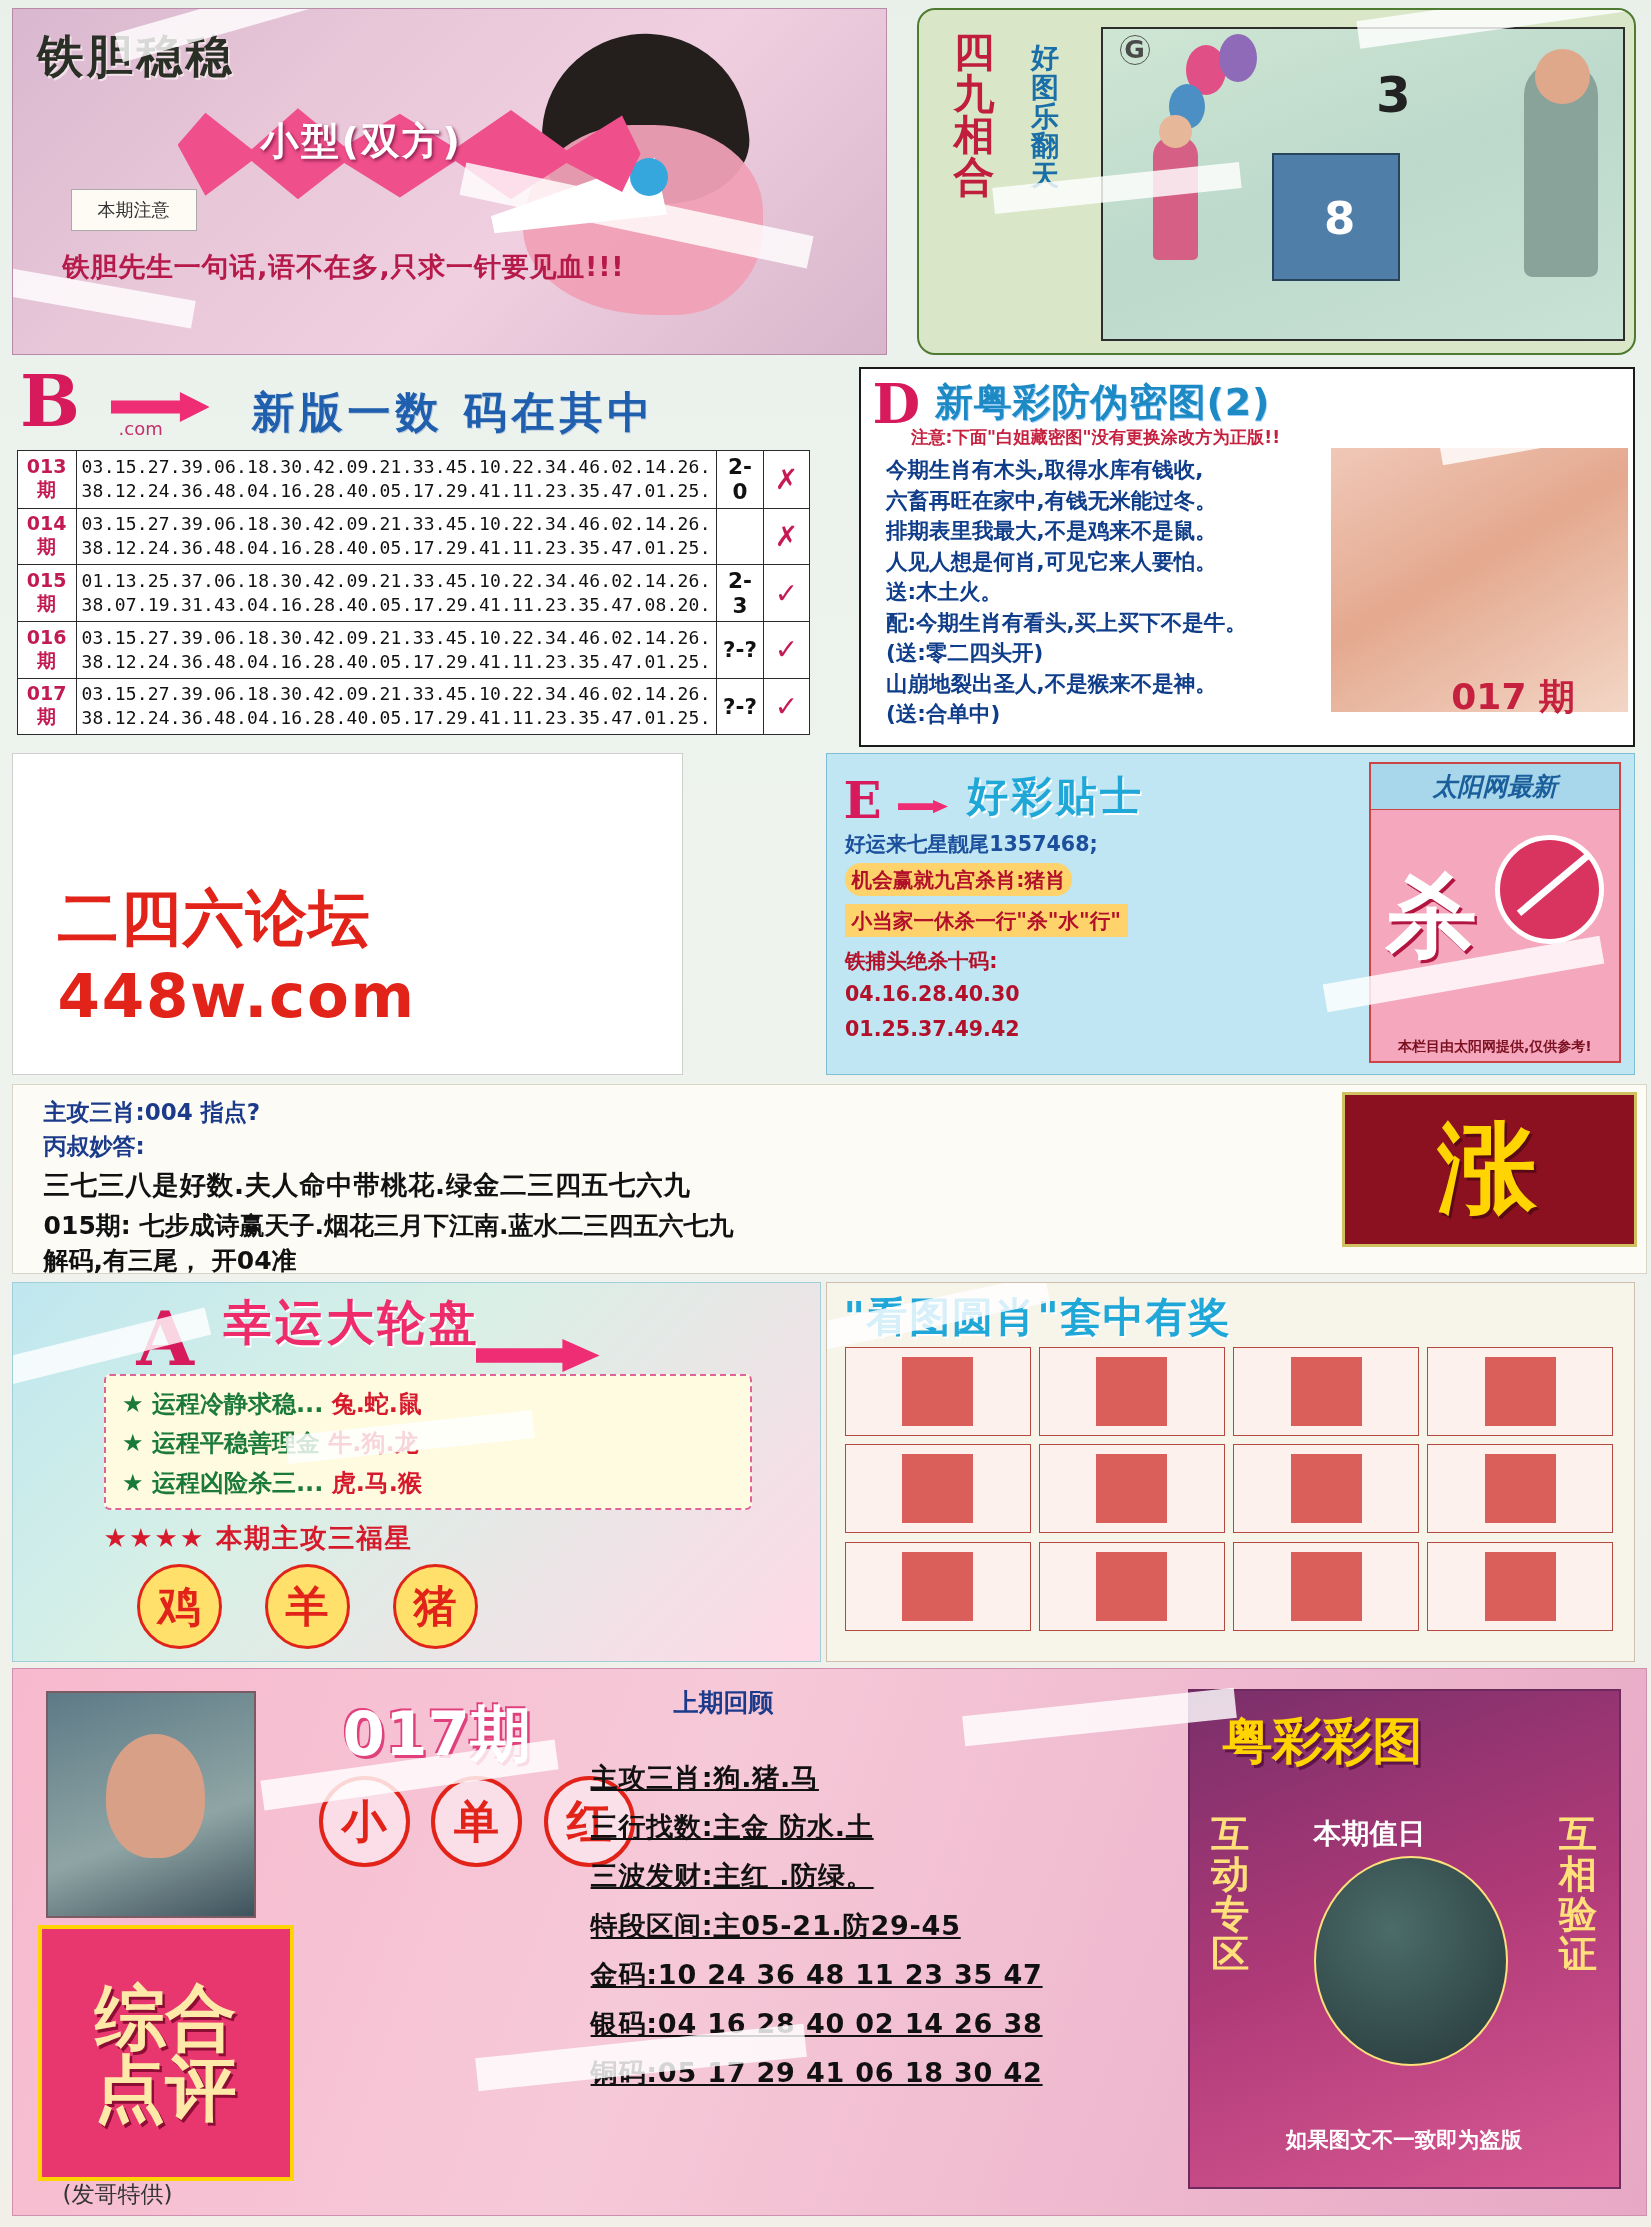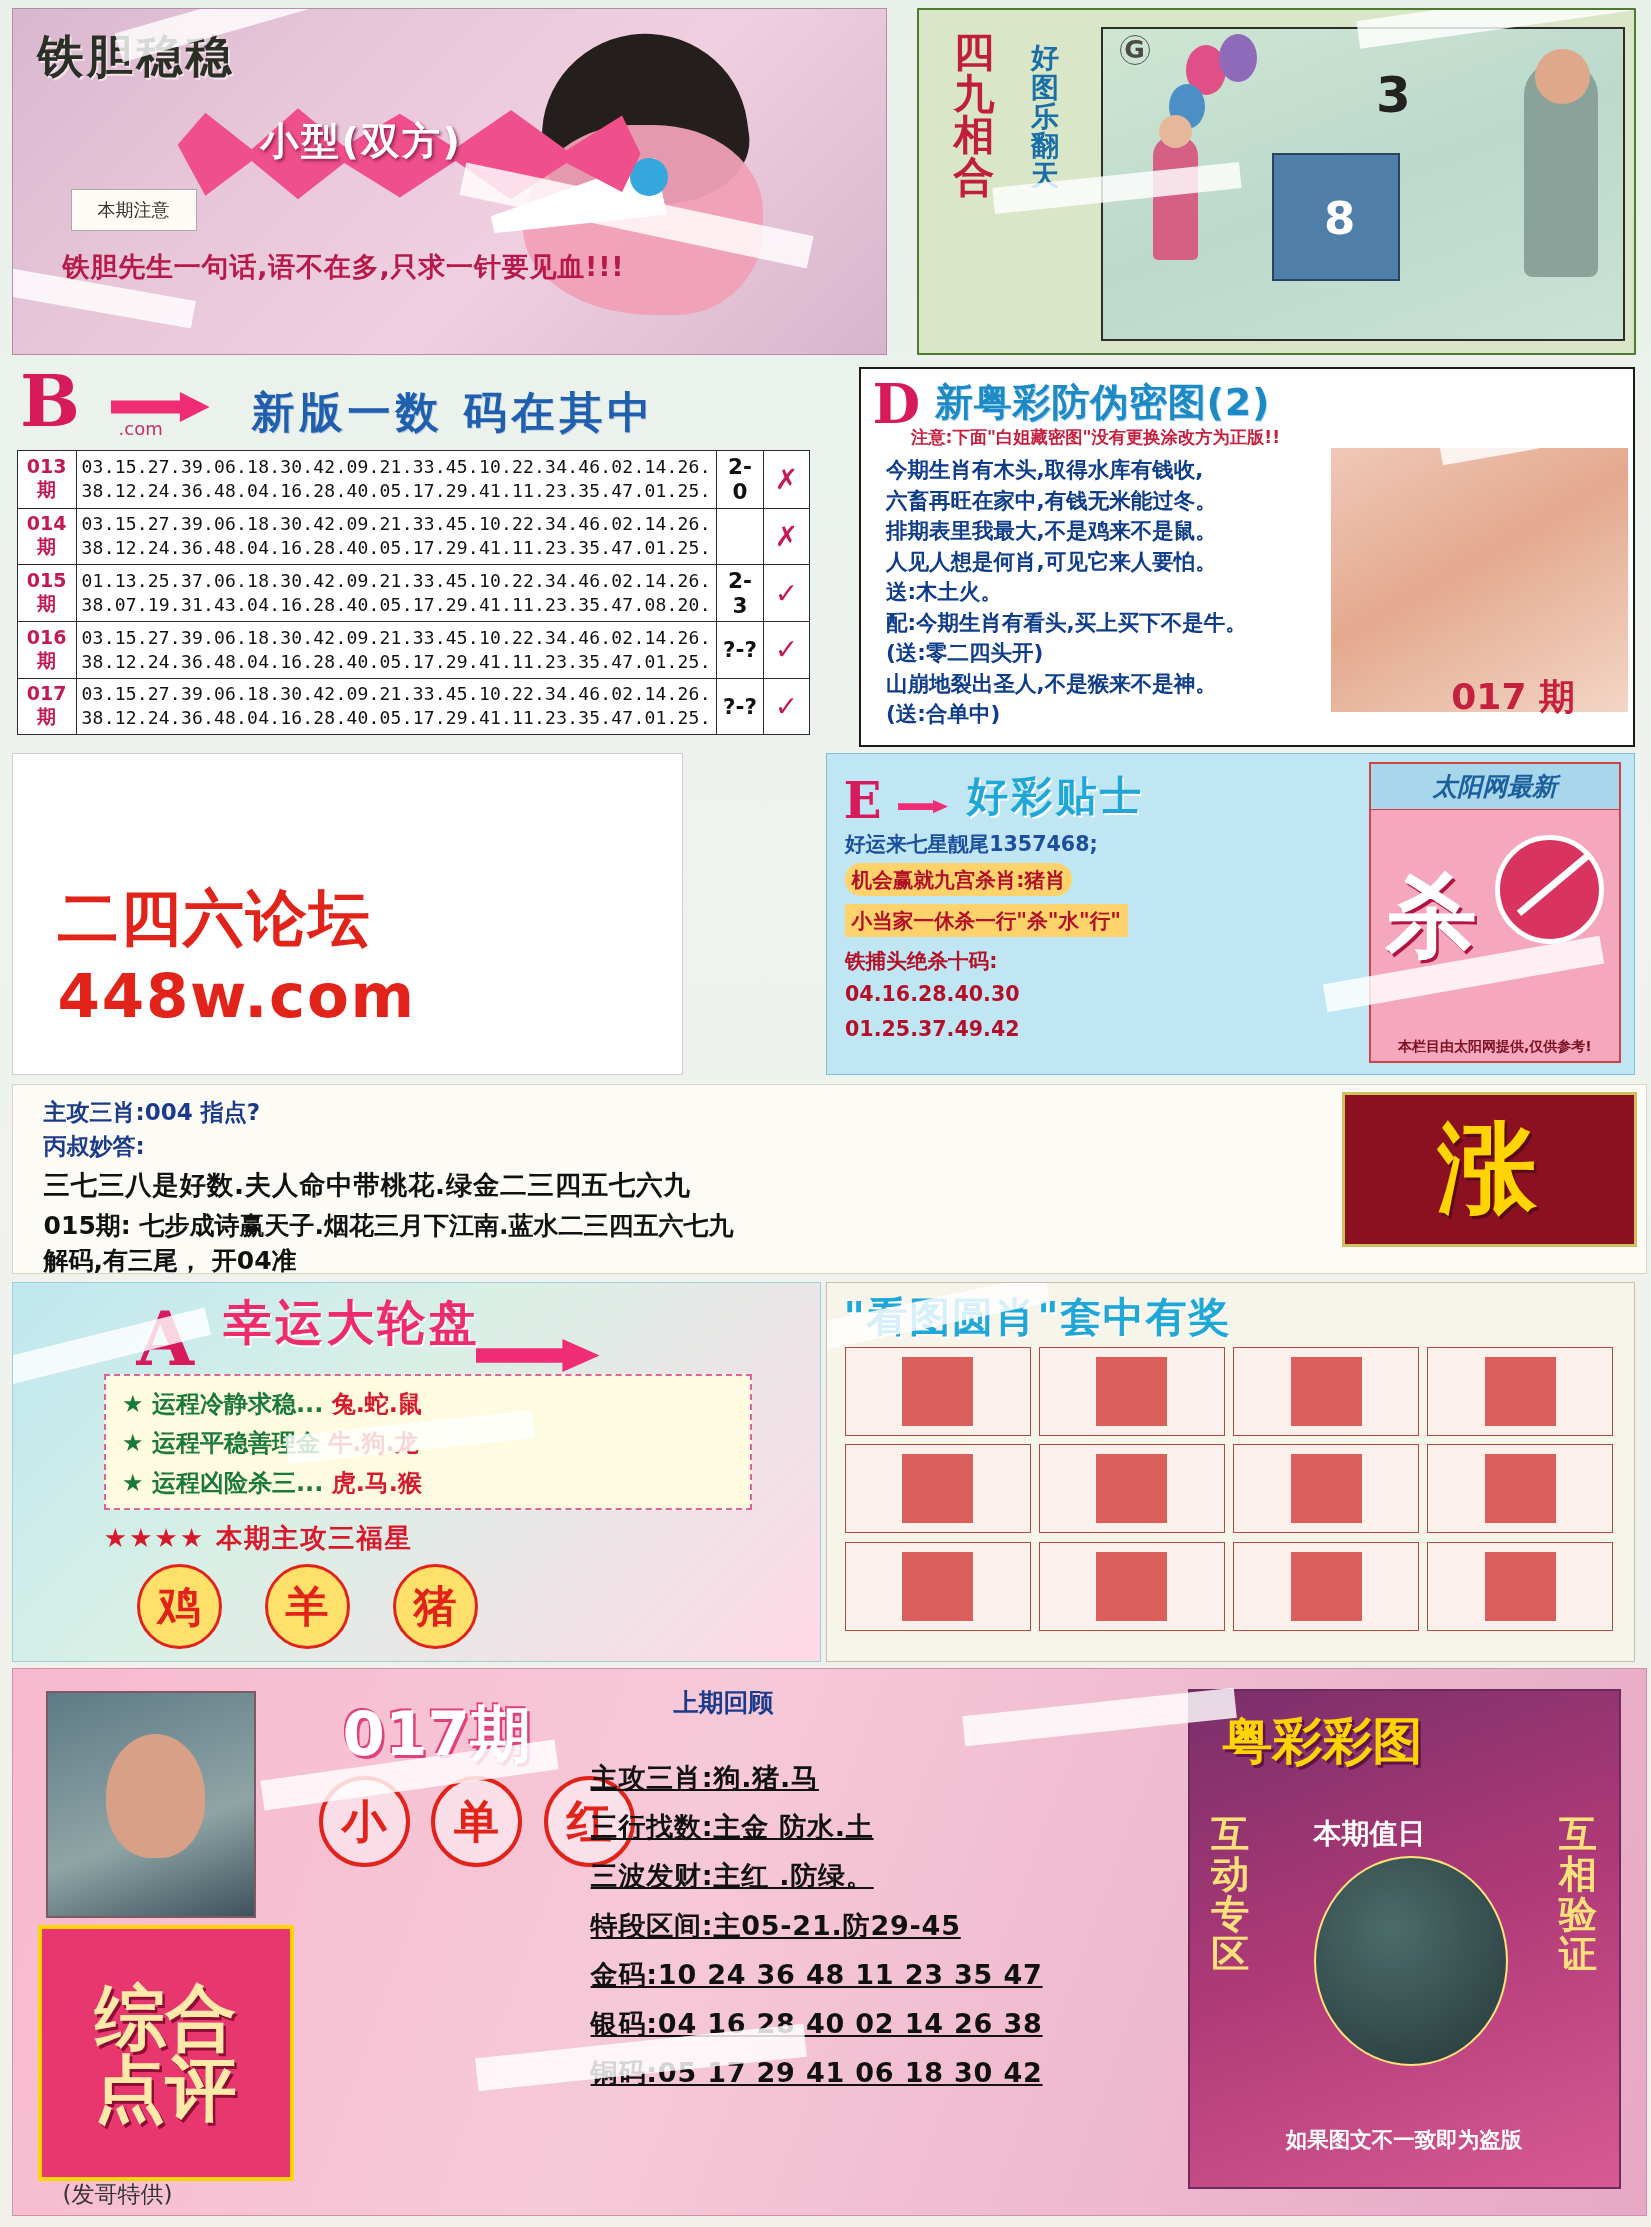--- a/index.html
+++ b/index.html
@@ -70,21 +70,21 @@
   #hero .dot{
     position:absolute;left:140px;top:132px;width:38px;height:38px;border-radius:50%;
     background:#35a7dd;
   }
   
   .tape{position:absolute;background:rgba(255,255,255,.82);transform:rotate(-16deg);}
 
   
   #siju{
     left:917px;top:8.3px;width:719px;height:347px;
-    background:#d9e7c8;border:2.5px solid #4e7b2f;border-radius:1px;
+    background:#d9e7c8;border:2.5px solid #4e7b2f;border-radius:18px;
     overflow:hidden;
   }
   #siju .lbl{
     position:absolute;left:18px;top:21.5px;width:74px;
     font-size:41px;font-weight:bold;color:#c01e3c;line-height:1.02;text-align:center;
   }
   #siju .sub{
     position:absolute;left:101px;top:33px;width:50px;
     font-size:28px;font-weight:bold;color:#1b6fa8;line-height:1.05;text-align:center;
   }
@@ -158,21 +158,21 @@
   #qa .a4{position:absolute;left:31px;top:159px;font-size:25px;color:#111;font-weight:bold;}
   #qa .zhang{position:absolute;right:8.3px;top:6.6px;width:289px;height:149px;background:#8b1020;border:3.3px solid #d0c060;
     display:flex;align-items:center;justify-content:center;font-size:99px;font-weight:bold;color:#ffd400;
     text-shadow:2.5px 2.5px 0 #5a0a14;letter-spacing:5px;}
 
   
   #ablk{left:11.6px;top:1282px;width:809px;height:380px;background:linear-gradient(135deg,#bfe7ef,#d8f0e6 40%,#ffd9e6);border:1.7px solid #9fcfd8;overflow:hidden;}
   #ablk .aletter{position:absolute;left:124px;top:13.2px;font-size:74px;font-weight:bold;color:#d61a5c;font-family:"DejaVu Serif",serif;}
   #ablk .atitle{position:absolute;left:211px;top:8.3px;font-size:48px;font-weight:bold;color:#ee2b6b;letter-spacing:3.3px;text-shadow:1.7px 1.7px 0 #fff;}
   #ablk .aarrow{position:absolute;left:463px;top:56px;width:124px;height:33px;background:#ef2d74;clip-path:polygon(0 28%,70% 28%,70% 0,100% 50%,70% 100%,70% 72%,0 72%);}
-  #ablk .card{position:absolute;left:91px;top:91px;width:644px;height:132px;background:#fffbe0;border:2.5px dashed #e0629a;border-radius:0;}
+  #ablk .card{position:absolute;left:91px;top:91px;width:644px;height:132px;background:#fffbe0;border:2.5px dashed #e0629a;border-radius:6px;}
   #ablk .ln{position:absolute;left:16.5px;font-size:24px;color:#1b7a3a;font-weight:bold;}
   #ablk .ln .red{color:#d61a2c;}
   #ablk .stars{position:absolute;left:91px;top:238px;font-size:26.4px;color:#d61a2c;font-weight:bold;letter-spacing:1.7px;}
   #ablk .three{position:absolute;left:124px;top:281px;display:flex;gap:43px;}
   #ablk .three span{
     width:79px;height:79px;border-radius:50%;
     background:#ffe06a;border:3.3px solid #e2231a;
     display:flex;align-items:center;justify-content:center;
     font-size:43px;font-weight:bold;color:#e2231a;
   }

